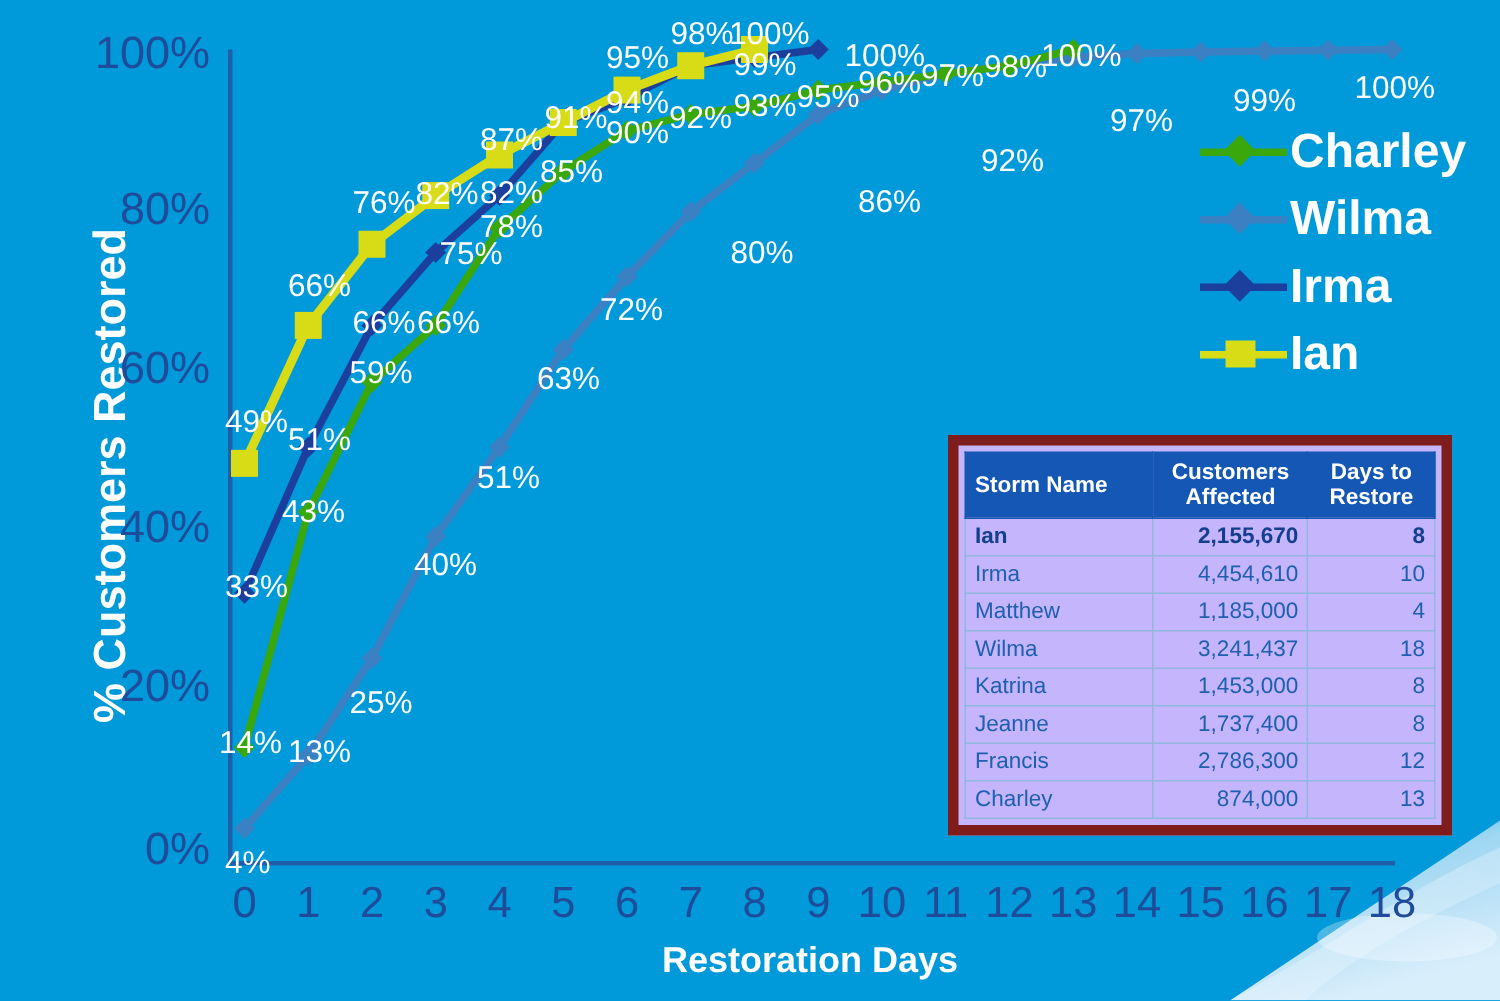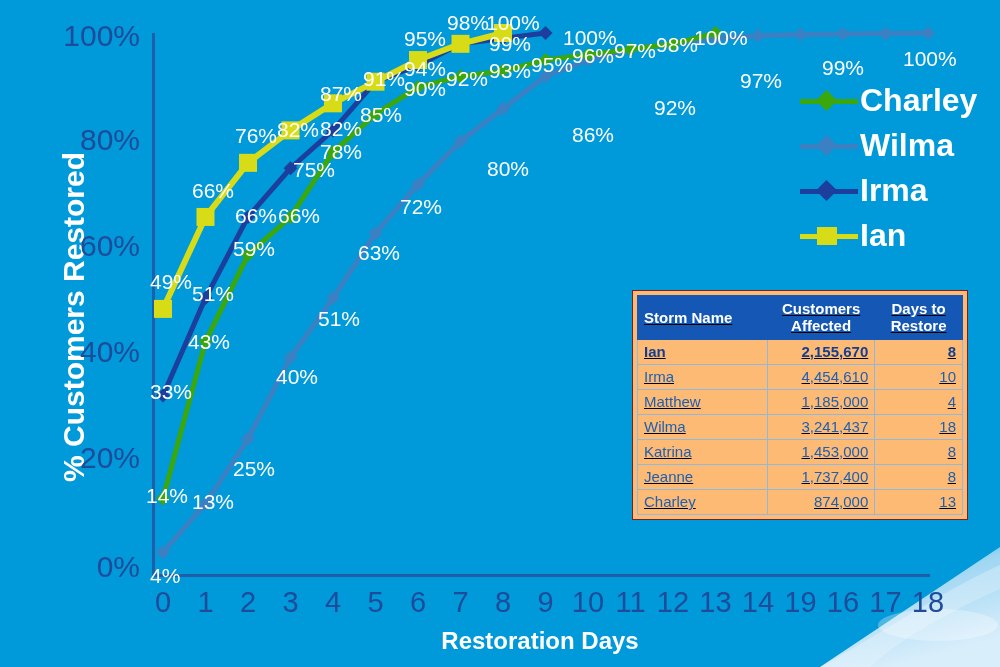--- a/index.html
+++ b/index.html
@@ -60,23 +60,22 @@
   .legend-row{display:flex;align-items:center;height:45px;}
   .legend-mark{width:58px;height:22px;position:relative;flex:0 0 58px;}
   .legend-mark .lm-line{position:absolute;left:0;top:9px;width:58px;height:5px;}
   .legend-mark .lm-dia{position:absolute;left:19px;top:3px;width:15px;height:15px;transform:rotate(45deg);}
   .legend-mark .lm-sq{position:absolute;left:17px;top:2px;width:20px;height:18px;}
   .legend-label{color:#ffffff;font-weight:bold;font-size:32px;margin-left:2px;white-space:nowrap;}
 
   
   .storm-table-wrap{
     position:absolute;left:632px;top:290px;width:336px;
-    background:#fdba74;padding:4px;box-sizing:border-box;
-    border:1px solid #7f1d1d;
-    text-decoration:underline;
+    background:#c4b5fd;padding:4px;box-sizing:border-box;
+    border:7px solid #7f1d1d;
   }
   table.storm-table{border-collapse:collapse;width:100%;font-size:15px;}
   table.storm-table th{
     background:#1457b4;color:#ffffff;font-weight:bold;font-size:15px;
     padding:4px 6px;border:1px solid #1457b4;line-height:1.15;
   }
   table.storm-table th.th-name{text-align:left;width:40%;vertical-align:middle;}
   table.storm-table th.th-cust{text-align:center;width:33%;}
   table.storm-table th.th-days{text-align:center;width:27%;}
   table.storm-table td{
@@ -238,21 +237,21 @@
       <div class="xtick" style="left: 355.5px;">5</div>
       <div class="xtick" style="left: 398px;">6</div>
       <div class="xtick" style="left: 440.5px;">7</div>
       <div class="xtick" style="left: 483px;">8</div>
       <div class="xtick" style="left: 525.5px;">9</div>
       <div class="xtick" style="left: 568px;">10</div>
       <div class="xtick" style="left: 610.5px;">11</div>
       <div class="xtick" style="left: 653px;">12</div>
       <div class="xtick" style="left: 695.5px;">13</div>
       <div class="xtick" style="left: 738px;">14</div>
-      <div class="xtick" style="left: 780.5px;">19</div>
+      <div class="xtick" style="left: 780.5px;">15</div>
       <div class="xtick" style="left: 823px;">16</div>
       <div class="xtick" style="left: 865.5px;">17</div>
       <div class="xtick" style="left: 908px;">18</div>
     </div>
 
   <div class="x-axis-title">Restoration Days</div>
 
   <div class="legend">
     <div class="legend-row">
       <span class="legend-mark">
@@ -324,20 +323,25 @@
             <td class="c-name">Katrina</td>
             <td class="c-num">1,453,000</td>
             <td class="c-num">8</td>
           </tr>
           <tr>
             <td class="c-name">Jeanne</td>
             <td class="c-num">1,737,400</td>
             <td class="c-num">8</td>
           </tr>
           <tr>
+            <td class="c-name">Francis</td>
+            <td class="c-num">2,786,300</td>
+            <td class="c-num">12</td>
+          </tr>
+          <tr>
             <td class="c-name">Charley</td>
             <td class="c-num">874,000</td>
             <td class="c-num">13</td>
           </tr>
         </tbody>
     </table>
   </div>
 
 </div>
 

